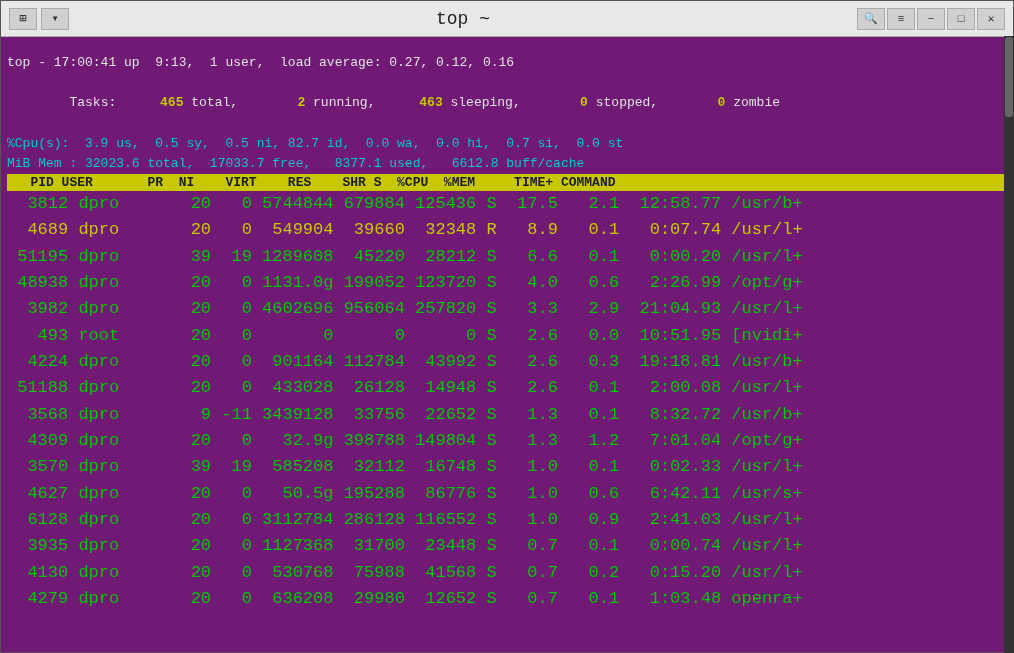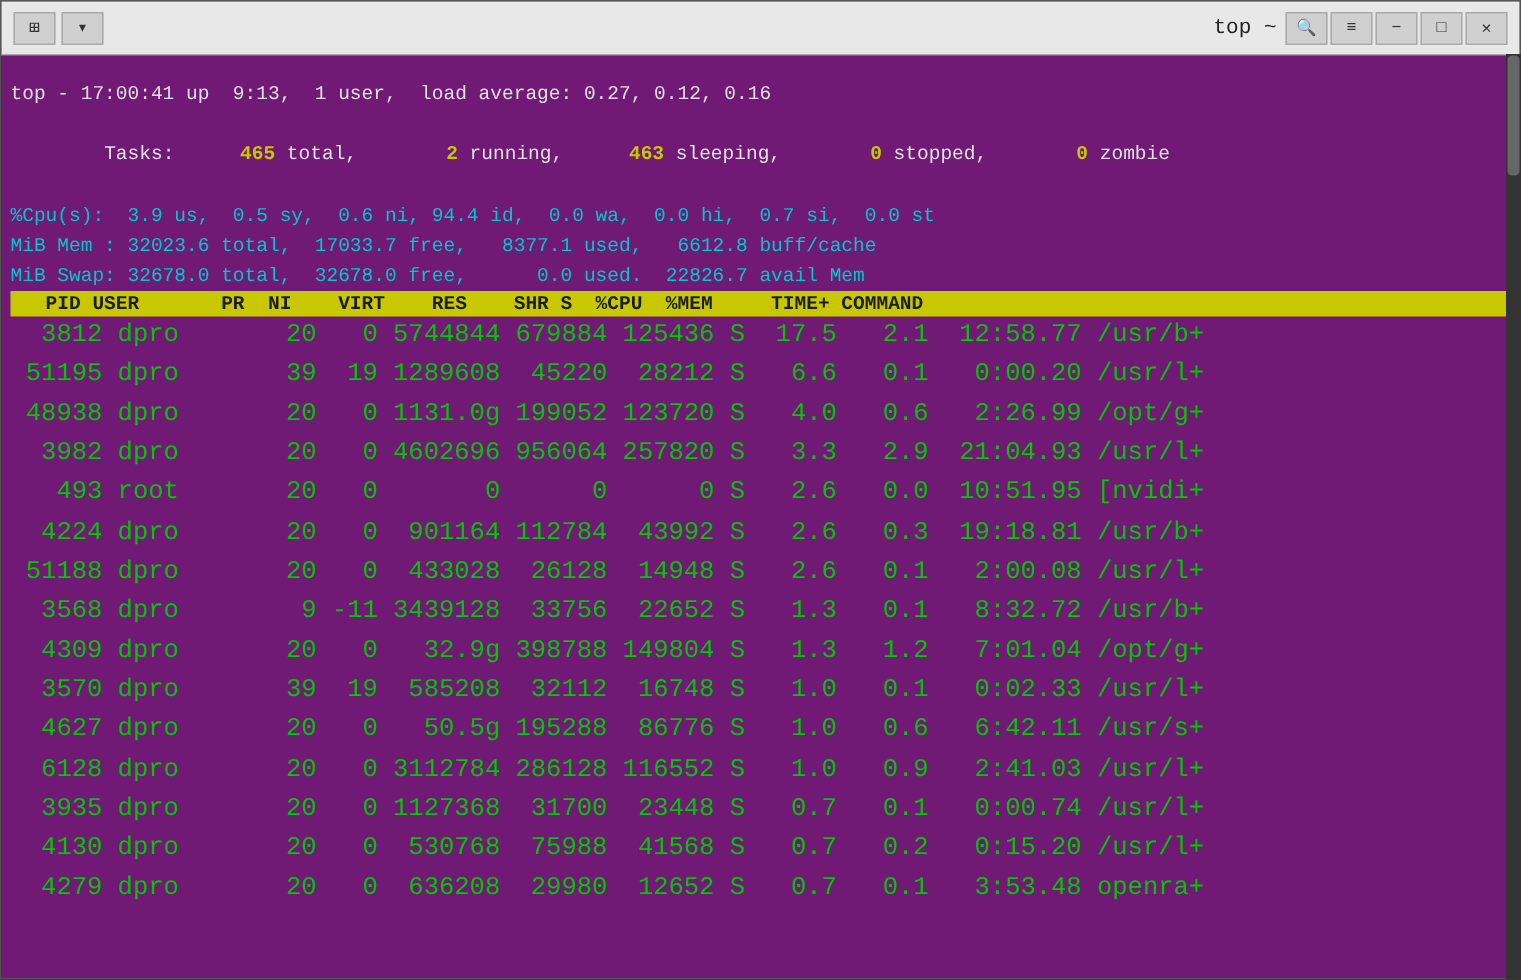--- a/index.html
+++ b/index.html
@@ -45,23 +45,23 @@
       border: 1px solid #aaa;
       display: flex;
       align-items: center;
       justify-content: center;
       font-size: 12px;
       cursor: pointer;
       color: #333;
     }
     .titlebar-title {
       flex: 1;
-      text-align: right;
+      text-align: center;
       font-family: 'Courier New', monospace;
-      font-size: 14px;
+      font-size: 18px;
       color: #222;
       font-weight: normal;
     }
     .titlebar-right {
       display: flex;
       align-items: center;
       gap: 2px;
     }
     .win-btn {
       width: 28px;
@@ -186,44 +186,44 @@
     </div>
 
     <div class="terminal">
 
       <div class="status-line c-white">top - 17:00:41 up  9:13,  1 user,  load average: 0.27, 0.12, 0.16</div>
 
       <div class="status-line">
         <span class="c-white">Tasks: </span><span class="c-yellow c-bold">465</span><span class="c-white"> total,</span><span class="c-yellow c-bold">   2</span><span class="c-white"> running,</span><span class="c-yellow c-bold"> 463</span><span class="c-white"> sleeping,</span><span class="c-yellow c-bold">   0</span><span class="c-white"> stopped,</span><span class="c-yellow c-bold">   0</span><span class="c-white"> zombie</span>
       </div>
 
-      <div class="status-line c-cyan">%Cpu(s):  3.9 us,  0.5 sy,  0.6 ni, 94.4 id,  0.0 wa,  0.0 hi,  0.7 si,  0.0 st</div>
+      <div class="status-line c-cyan">%Cpu(s):  3.9 us,  0.5 sy,  0.5 ni, 82.7 id,  0.0 wa,  0.0 hi,  0.7 si,  0.0 st</div>
       <div class="status-line c-cyan">MiB Mem : 32023.6 total,  17033.7 free,   8377.1 used,   6612.8 buff/cache</div>
-      <div class="status-line c-cyan">MiB Swap: 32678.0 total,  32678.0 free,      0.0 used.  22826.7 avail Mem</div>
 
       <div class="table-header-row">
         <span>   PID USER       PR  NI    VIRT    RES    SHR S  %CPU  %MEM     TIME+ COMMAND</span>
       </div>
 
       <div class="table-body" id="table-body">
       <div class="data-row">  3812 dpro       20   0 5744844 679884 125436 S  17.5   2.1  12:58.77 /usr/b+</div>
+          <div class="data-row highlight">  4689 dpro       20   0  549904  39660  32348 R   8.9   0.1   0:07.74 /usr/l+</div>
           <div class="data-row"> 51195 dpro       39  19 1289608  45220  28212 S   6.6   0.1   0:00.20 /usr/l+</div>
           <div class="data-row"> 48938 dpro       20   0 1131.0g 199052 123720 S   4.0   0.6   2:26.99 /opt/g+</div>
           <div class="data-row">  3982 dpro       20   0 4602696 956064 257820 S   3.3   2.9  21:04.93 /usr/l+</div>
           <div class="data-row">   493 root       20   0       0      0      0 S   2.6   0.0  10:51.95 [nvidi+</div>
           <div class="data-row">  4224 dpro       20   0  901164 112784  43992 S   2.6   0.3  19:18.81 /usr/b+</div>
           <div class="data-row"> 51188 dpro       20   0  433028  26128  14948 S   2.6   0.1   2:00.08 /usr/l+</div>
           <div class="data-row">  3568 dpro        9 -11 3439128  33756  22652 S   1.3   0.1   8:32.72 /usr/b+</div>
           <div class="data-row">  4309 dpro       20   0   32.9g 398788 149804 S   1.3   1.2   7:01.04 /opt/g+</div>
           <div class="data-row">  3570 dpro       39  19  585208  32112  16748 S   1.0   0.1   0:02.33 /usr/l+</div>
           <div class="data-row">  4627 dpro       20   0   50.5g 195288  86776 S   1.0   0.6   6:42.11 /usr/s+</div>
           <div class="data-row">  6128 dpro       20   0 3112784 286128 116552 S   1.0   0.9   2:41.03 /usr/l+</div>
           <div class="data-row">  3935 dpro       20   0 1127368  31700  23448 S   0.7   0.1   0:00.74 /usr/l+</div>
           <div class="data-row">  4130 dpro       20   0  530768  75988  41568 S   0.7   0.2   0:15.20 /usr/l+</div>
-          <div class="data-row">  4279 dpro       20   0  636208  29980  12652 S   0.7   0.1   3:53.48 openra+</div>
+          <div class="data-row">  4279 dpro       20   0  636208  29980  12652 S   0.7   0.1   1:03.48 openra+</div>
         </div>
     </div>
   </div>
 
   <div class="scrollbar">
     <div class="scrollbar-thumb"></div>
   </div>
 </div>
 
 </body></html>

